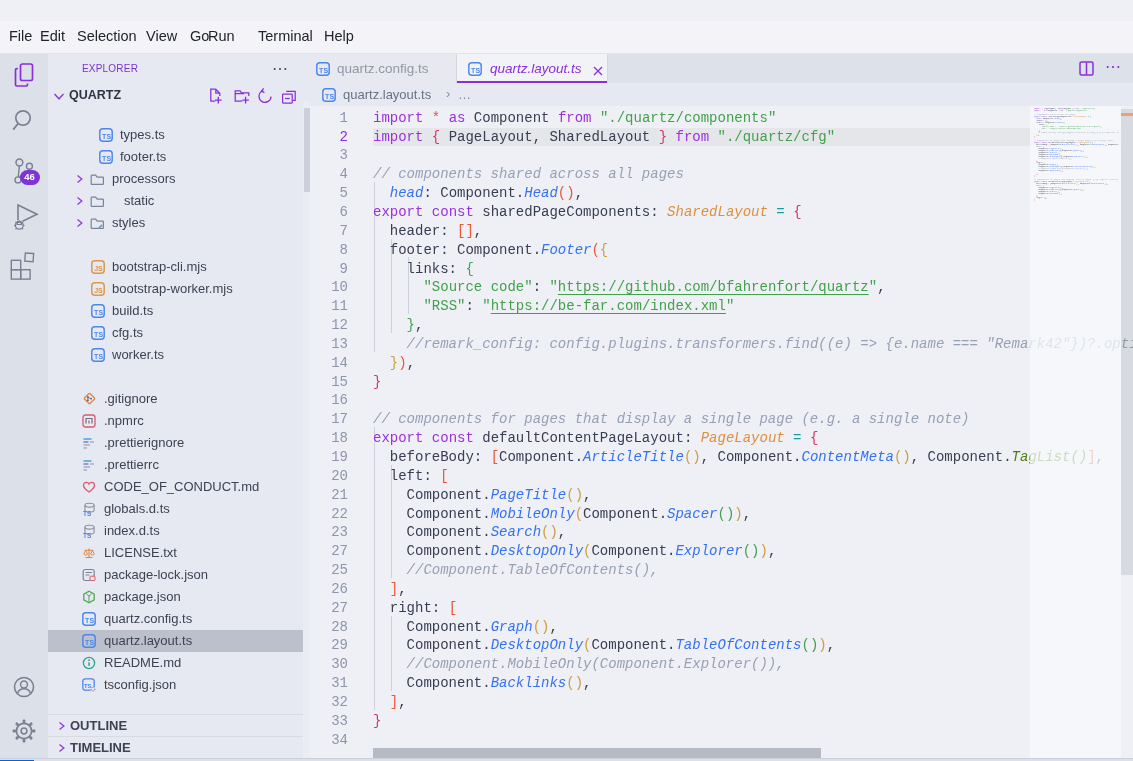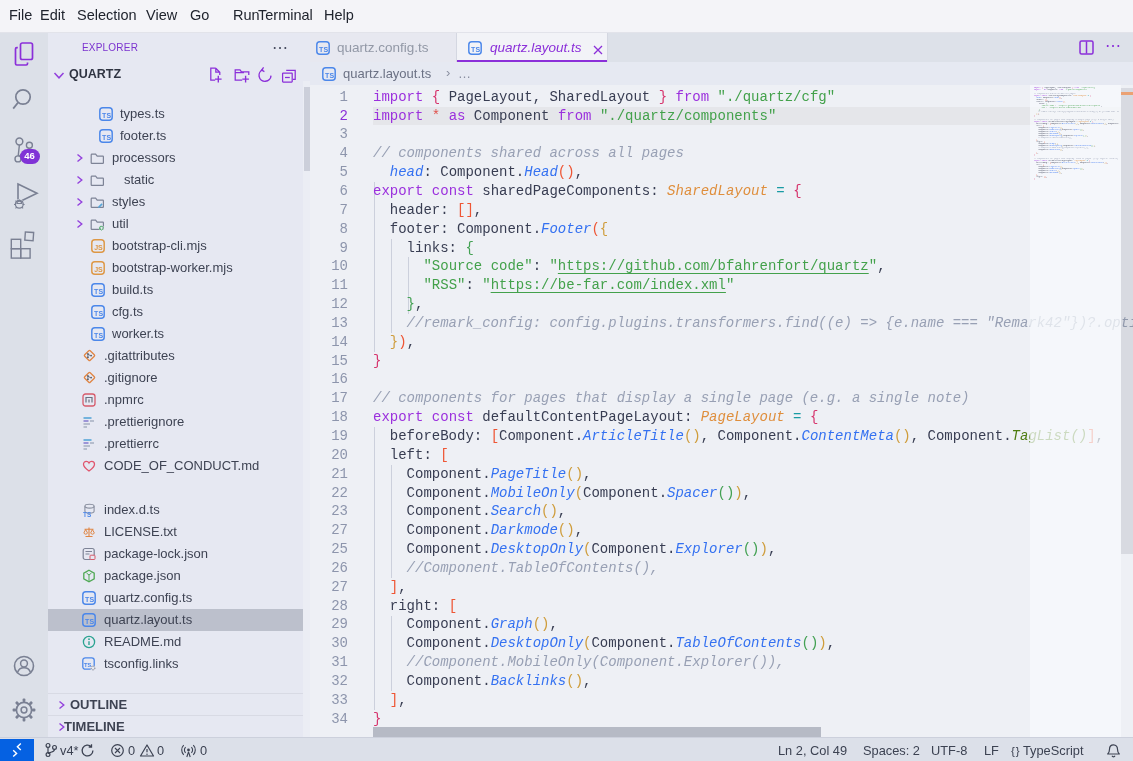--- a/index.html
+++ b/index.html
@@ -1,18 +1,18 @@
 <!DOCTYPE html>
 <html><head>
 <meta charset="utf-8">
 <style>
   * { margin:0; padding:0; box-sizing:border-box; }
   html,body { width:1133px; height:761px; overflow:hidden; }
   body { font-family:"Liberation Sans", sans-serif; position:relative; background:#eef0f5; }
-  .abs { position:absolute; }
+  .abs { position:absolute;margin-top:21px; }
   #menubar { left:0; top:0; width:1133px; height:33px; background:#f4f4f8; border-bottom:1px solid #e2e3ea; }
   #menubar span { position:absolute; top:7px; font-size:14.5px; color:#20242e; }
   #activitybar { left:0; top:33px; width:48px; height:704px; background:#dce0e8; }
   #sidebar { left:48px; top:33px; width:262px; height:704px; background:#e6e8f2; }
   #editor { left:310px; top:33px; width:823px; height:704px; background:#eef0f5; }
   #statusbar { left:0; top:737px; width:1133px; height:24px; background:#dce0e9; border-top:1px solid #ccd0dc; font-size:12.8px; color:#3c4252; }
   #tabs { left:310px; top:33px; width:823px; height:29px; background:#dde1e9; }
   .tab { position:absolute; top:0; height:29px; }
   #tab1 { left:0; width:147px; background:#e7e8f0; border-right:1px solid #d4d7e1; }
   #tab2 { left:147px; width:151px; background:#f2f3f7; border-right:1px solid #d4d7e1; }
@@ -55,21 +55,21 @@
   .secthdr { font-weight:bold; font-size:12px; color:#2f3442; }
 </style>
 </head>
 <body>
 <div id="menubar" class="abs">
   <span style="left:9px">File</span>
     <span style="left:40px">Edit</span>
     <span style="left:77px">Selection</span>
     <span style="left:146px">View</span>
     <span style="left:190px">Go</span>
-    <span style="left:233px">Run</span>
+    <span style="left:208px">Run</span>
     <span style="left:258px">Terminal</span>
     <span style="left:324px">Help</span>
 </div>
 <div id="activitybar" class="abs">
 <div style="position:absolute;left:11px;top:9px"><svg width="26" height="26" viewBox="0 0 26 26" style="">
         <rect x="9.5" y="1" width="12" height="16.5" rx="1.8" fill="none" stroke="#8b2fd9" stroke-width="1.7"></rect>
         <path d="M6.8 5.6 h-1 a1.3 1.3 0 0 0 -1.3 1.3 v14.8 a1.3 1.3 0 0 0 1.3 1.3 h9.4 a1.3 1.3 0 0 0 1.3 -1.3 v-1.1" fill="none" stroke="#8b2fd9" stroke-width="1.7"></path>
       </svg></div>
 <div style="position:absolute;left:10px;top:54px"><svg width="26" height="26" viewBox="0 0 26 26" style="">
         <circle cx="13" cy="10" r="7.2" fill="none" stroke="#7a8093" stroke-width="1.7"></circle>
@@ -172,31 +172,20 @@
       <div class="row" style="top:110px">
         <svg style="position:absolute;left:27px;top:6px" width="9" height="10" viewBox="0 0 9 10">
           <path d="M2.5 1.5 L6.8 5 L2.5 8.5" fill="none" stroke="#9340dd" stroke-width="1.4"></path>
         </svg>
         <svg style="position:absolute;left:42px;top:4px" width="15" height="15" viewBox="0 0 15 15">
           <path d="M1.2 3.2 h4.4 l1.6 1.9 h5.6 c0.3 0 0.6 0.3 0.6 0.6 v6.1 c0 0.3 -0.3 0.6 -0.6 0.6 h-11 c-0.3 0 -0.6 -0.3 -0.6 -0.6 v-8 c0-0.3 0.3-0.6 0.6-0.6 z" fill="none" stroke="#7d8396" stroke-width="1.2"></path>
           <path d="M9.5 12.8 l3 -3 l1.2 1.2 l-3 3 l-1.6 0.4 z" fill="#58a6d8" stroke="none" transform="translate(-1,-1.5)"></path>
         </svg>
         <span class="nm" style="left:64px">styles</span>
       </div>
-      <div class="row" style="top:132px">
-        <svg style="position:absolute;left:27px;top:6px" width="9" height="10" viewBox="0 0 9 10">
-          <path d="M2.5 1.5 L6.8 5 L2.5 8.5" fill="none" stroke="#9340dd" stroke-width="1.4"></path>
-        </svg>
-        <svg style="position:absolute;left:42px;top:4px" width="15" height="15" viewBox="0 0 15 15">
-          <path d="M1.2 3.2 h4.4 l1.6 1.9 h5.6 c0.3 0 0.6 0.3 0.6 0.6 v6.1 c0 0.3 -0.3 0.6 -0.6 0.6 h-11 c-0.3 0 -0.6 -0.3 -0.6 -0.6 v-8 c0-0.3 0.3-0.6 0.6-0.6 z" fill="none" stroke="#7d8396" stroke-width="1.2"></path>
-          <circle cx="11.3" cy="11" r="2.6" fill="#e6e8f2"></circle>
-          <path d="M9.6 11 a1.8 1.8 0 1 1 0.5 1.3 M9.5 12.6 v-1.3 h1.3" fill="none" stroke="#3fa35c" stroke-width="0.9"></path>
-        </svg>
-        <span class="nm" style="left:64px">util</span>
-      </div>
       <div class="row" style="top:154px">
         <svg style="position:absolute;left:42.5px;top:4px" width="14" height="14" viewBox="0 0 14 14">
           <rect x="0.8" y="0.8" width="12.4" height="12.4" rx="3" fill="none" stroke="#dd9745" stroke-width="1.45"></rect>
           <text x="7.5" y="11" font-family="Liberation Sans" font-size="7" font-weight="bold" fill="#dd9745" text-anchor="middle">JS</text>
         </svg>
         <span class="nm" style="left:64px">bootstrap-cli.mjs</span>
       </div>
       <div class="row" style="top:176px">
         <svg style="position:absolute;left:42.5px;top:4px" width="14" height="14" viewBox="0 0 14 14">
           <rect x="0.8" y="0.8" width="12.4" height="12.4" rx="3" fill="none" stroke="#dd9745" stroke-width="1.45"></rect>
@@ -217,30 +206,20 @@
           <text x="7.6" y="11.1" font-family="Liberation Sans" font-size="7" font-weight="bold" fill="#4b87ea" text-anchor="middle">TS</text>
         </svg>
         <span class="nm" style="left:64px">cfg.ts</span>
       </div>
       <div class="row" style="top:242px">
         <svg class="icon" style="position:absolute;left:42.5px;top:4px;" width="14" height="14" viewBox="0 0 14 14">
           <rect x="0.8" y="0.8" width="12.4" height="12.4" rx="3" fill="none" stroke="#4b87ea" stroke-width="1.45"></rect>
           <text x="7.6" y="11.1" font-family="Liberation Sans" font-size="7" font-weight="bold" fill="#4b87ea" text-anchor="middle">TS</text>
         </svg>
         <span class="nm" style="left:64px">worker.ts</span>
-      </div>
-      <div class="row" style="top:264px">
-        <svg style="position:absolute;left:33.5px;top:3.5px" width="15" height="15" viewBox="0 0 15 15">
-          <rect x="3.6" y="3.6" width="7.8" height="7.8" rx="1" fill="none" stroke="#e08543" stroke-width="1.3" transform="rotate(45 7.5 7.5)"></rect>
-          <circle cx="5.9" cy="5.9" r="0.9" fill="#555a66"></circle>
-          <circle cx="9.1" cy="7.6" r="0.9" fill="#555a66"></circle>
-          <circle cx="5.9" cy="9.3" r="0.9" fill="#555a66"></circle>
-          <path d="M5.9 6.4 v3 M6 6.3 l2.6 1.4" stroke="#555a66" stroke-width="0.8" fill="none"></path>
-        </svg>
-        <span class="nm" style="left:56px">.gitattributes</span>
       </div>
       <div class="row" style="top:286px">
         <svg style="position:absolute;left:33.5px;top:3.5px" width="15" height="15" viewBox="0 0 15 15">
           <rect x="3.6" y="3.6" width="7.8" height="7.8" rx="1" fill="none" stroke="#e08543" stroke-width="1.3" transform="rotate(45 7.5 7.5)"></rect>
           <circle cx="5.9" cy="5.9" r="0.9" fill="#555a66"></circle>
           <circle cx="9.1" cy="7.6" r="0.9" fill="#555a66"></circle>
           <circle cx="5.9" cy="9.3" r="0.9" fill="#555a66"></circle>
           <path d="M5.9 6.4 v3 M6 6.3 l2.6 1.4" stroke="#555a66" stroke-width="0.8" fill="none"></path>
         </svg>
         <span class="nm" style="left:56px">.gitignore</span>
@@ -271,20 +250,28 @@
           <path d="M1.5 12 h3.5" stroke="#aab2c4" stroke-width="1.6"></path>
         </svg>
         <span class="nm" style="left:56px">.prettierrc</span>
       </div>
       <div class="row" style="top:374px">
         <svg style="position:absolute;left:34px;top:4px" width="14" height="14" viewBox="0 0 14 14">
           <path d="M7 12 C3.5 9.5 1.5 7.5 1.5 5.2 C1.5 3.5 2.8 2.3 4.3 2.3 C5.5 2.3 6.5 3 7 4 C7.5 3 8.5 2.3 9.7 2.3 C11.2 2.3 12.5 3.5 12.5 5.2 C12.5 7.5 10.5 9.5 7 12 Z" fill="none" stroke="#e0566e" stroke-width="1.3"></path>
         </svg>
         <span class="nm" style="left:56px">CODE_OF_CONDUCT.md</span>
       </div>
+      <div class="row" style="top:396px">
+        <svg style="position:absolute;left:34px;top:4px" width="14" height="14" viewBox="0 0 14 14">
+          <ellipse cx="7.5" cy="3.2" rx="4.6" ry="1.9" fill="none" stroke="#8a90a0" stroke-width="1.1"></ellipse>
+          <path d="M2.9 3.2 V8.2 a4.6 1.9 0 0 0 9.2 0 V3.2" fill="none" stroke="#8a90a0" stroke-width="1.1"></path>
+          <text x="5.2" y="13.6" font-family="Liberation Sans" font-size="6.4" font-weight="bold" fill="#4b87ea" text-anchor="middle">TS</text>
+        </svg>
+        <span class="nm" style="left:56px">globals.d.ts</span>
+      </div>
       <div class="row" style="top:418px">
         <svg style="position:absolute;left:34px;top:4px" width="14" height="14" viewBox="0 0 14 14">
           <ellipse cx="7.5" cy="3.2" rx="4.6" ry="1.9" fill="none" stroke="#8a90a0" stroke-width="1.1"></ellipse>
           <path d="M2.9 3.2 V8.2 a4.6 1.9 0 0 0 9.2 0 V3.2" fill="none" stroke="#8a90a0" stroke-width="1.1"></path>
           <text x="5.2" y="13.6" font-family="Liberation Sans" font-size="6.4" font-weight="bold" fill="#4b87ea" text-anchor="middle">TS</text>
         </svg>
         <span class="nm" style="left:56px">index.d.ts</span>
       </div>
       <div class="row" style="top:440px">
         <svg style="position:absolute;left:34px;top:4px" width="15" height="14" viewBox="0 0 15 14">
@@ -331,36 +318,36 @@
         </svg>
         <span class="nm" style="left:56px">README.md</span>
       </div>
       <div class="row" style="top:572px">
         <svg style="position:absolute;left:34px;top:4px" width="15" height="15" viewBox="0 0 15 15">
           <rect x="0.8" y="0.8" width="11.4" height="11.4" rx="2.5" fill="none" stroke="#4b87ea" stroke-width="1.3"></rect>
           <text x="5.8" y="9.6" font-family="Liberation Sans" font-size="5.8" font-weight="bold" fill="#4b87ea" text-anchor="middle">TS</text>
           <circle cx="11" cy="11" r="2.6" fill="#e6e8f2"></circle>
           <circle cx="11" cy="11" r="1.9" fill="none" stroke="#6a7080" stroke-width="1" stroke-dasharray="1.2 0.9"></circle>
         </svg>
-        <span class="nm" style="left:56px">tsconfig.links</span>
+        <span class="nm" style="left:56px">tsconfig.json</span>
       </div>
 
 <div style="position:absolute;left:0;top:612.5px;width:262px;height:1px;background:#d8dae4"></div>
 <div class="row" style="top:613.5px">
         <svg style="position:absolute;left:9px;top:6px" width="9" height="10" viewBox="0 0 9 10">
           <path d="M2.5 1.5 L6.8 5 L2.5 8.5" fill="none" stroke="#9340dd" stroke-width="1.4"></path>
         </svg>
         <span class="nm secthdr" style="left:22px">OUTLINE</span>
       </div>
 <div style="position:absolute;left:0;top:634.5px;width:262px;height:1px;background:#d8dae4"></div>
 <div class="row" style="top:635.5px">
         <svg style="position:absolute;left:9px;top:6px" width="9" height="10" viewBox="0 0 9 10">
           <path d="M2.5 1.5 L6.8 5 L2.5 8.5" fill="none" stroke="#9340dd" stroke-width="1.4"></path>
         </svg>
-        <span class="nm secthdr" style="left:16px">TIMELINE</span>
+        <span class="nm secthdr" style="left:22px">TIMELINE</span>
       </div>
 
 </div>
 <div style="position:absolute;left:255px;top:47.5px;width:7px;height:656px;background:#ebedf4"></div>
 <div style="position:absolute;left:255.5px;top:54px;width:6px;height:84px;background:rgba(110,118,138,0.25)"></div>
 </div>
 <div id="editor" class="abs"></div>
 <div id="tabs" class="abs">
 <div id="tab1" class="tab">
       <svg class="icon" style="position:absolute;left:6px;top:7.5px;" width="14" height="14" viewBox="0 0 14 14">
@@ -432,22 +419,22 @@
 <div>27</div>
 <div>28</div>
 <div>29</div>
 <div>30</div>
 <div>31</div>
 <div>32</div>
 <div>33</div>
 <div>34</div>
   </div>
 <div id="code" class="abs">
-    <div><i class="k">import</i> <i class="b1">{</i> PageLayout, SharedLayout <i class="b1">}</i> <i class="k">from</i> <i class="s">"./quartz/cfg"</i></div>
-<div><i class="k">import</i> <i class="r">*</i> <i class="k">as</i> Component <i class="k">from</i> <i class="s">"./quartz/components"</i></div>
+    <div><i class="k">import</i> <i class="r">*</i> <i class="k">as</i> Component <i class="k">from</i> <i class="s">"./quartz/components"</i></div>
+<div><i class="k">import</i> <i class="b1">{</i> PageLayout, SharedLayout <i class="b1">}</i> <i class="k">from</i> <i class="s">"./quartz/cfg"</i></div>
 <div>&nbsp;</div>
 <div><i class="c">// components shared across all pages</i></div>
 <div>  <i class="f">head</i>: Component.<i class="f">Head</i><i class="b2">()</i>,</div>
 <div><i class="k">export</i> <i class="k">const</i> sharedPageComponents: <i class="t">SharedLayout</i> <i class="o">=</i> <i class="b1">{</i></div>
 <div>  header: <i class="b2">[]</i>,</div>
 <div>  footer: Component.<i class="f">Footer</i><i class="b2">(</i><i class="b3">{</i></div>
 <div>    links: <i class="b4">{</i></div>
 <div>      <i class="s">"Source code"</i>: <i class="s">"<u>https://github.com/bfahrenfort/quartz</u>"</i>,</div>
 <div>      <i class="s">"RSS"</i>: <i class="s">"<u>https://be-far.com/index.xml</u>"</i></div>
 <div>    <i class="b4">}</i>,</div>
@@ -455,21 +442,20 @@
 <div>  <i class="b3">}</i><i class="b2">)</i>,</div>
 <div><i class="b1">}</i></div>
 <div>&nbsp;</div>
 <div><i class="c">// components for pages that display a single page (e.g. a single note)</i></div>
 <div><i class="k">export</i> <i class="k">const</i> defaultContentPageLayout: <i class="t">PageLayout</i> <i class="o">=</i> <i class="b1">{</i></div>
 <div>  beforeBody: <i class="b2">[</i>Component.<i class="f">ArticleTitle</i><i class="b3">()</i>, Component.<i class="f">ContentMeta</i><i class="b3">()</i>, Component.<i class="gy">TagList()</i><i class="b2">]</i>,</div>
 <div>  left: <i class="b2">[</i></div>
 <div>    Component.<i class="f">PageTitle</i><i class="b3">()</i>,</div>
 <div>    Component.<i class="f">MobileOnly</i><i class="b3">(</i>Component.<i class="f">Spacer</i><i class="b4">()</i><i class="b3">)</i>,</div>
 <div>    Component.<i class="f">Search</i><i class="b3">()</i>,</div>
-<div>    Component.<i class="f">Darkmode</i><i class="b3">()</i>,</div>
 <div>    Component.<i class="f">DesktopOnly</i><i class="b3">(</i>Component.<i class="f">Explorer</i><i class="b4">()</i><i class="b3">)</i>,</div>
 <div>    <i class="c">//Component.TableOfContents(),</i></div>
 <div>  <i class="b2">]</i>,</div>
 <div>  right: <i class="b2">[</i></div>
 <div>    Component.<i class="f">Graph</i><i class="b3">()</i>,</div>
 <div>    Component.<i class="f">DesktopOnly</i><i class="b3">(</i>Component.<i class="f">TableOfContents</i><i class="b4">()</i><i class="b3">)</i>,</div>
 <div>    <i class="c">//Component.MobileOnly(Component.Explorer()),</i></div>
 <div>    Component.<i class="f">Backlinks</i><i class="b3">()</i>,</div>
 <div>  <i class="b2">]</i>,</div>
 <div><i class="b1">}</i></div>

